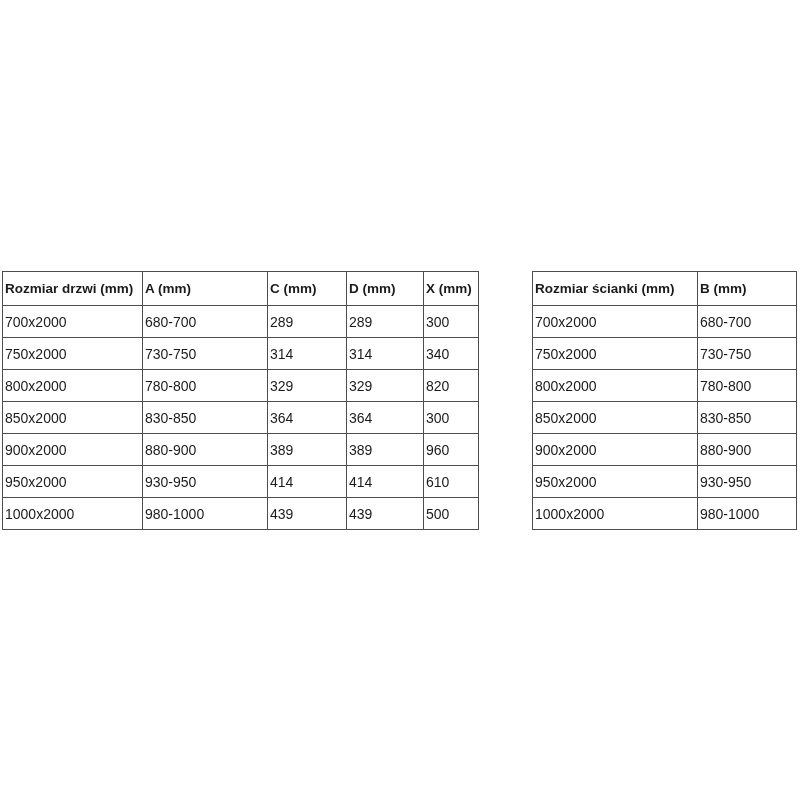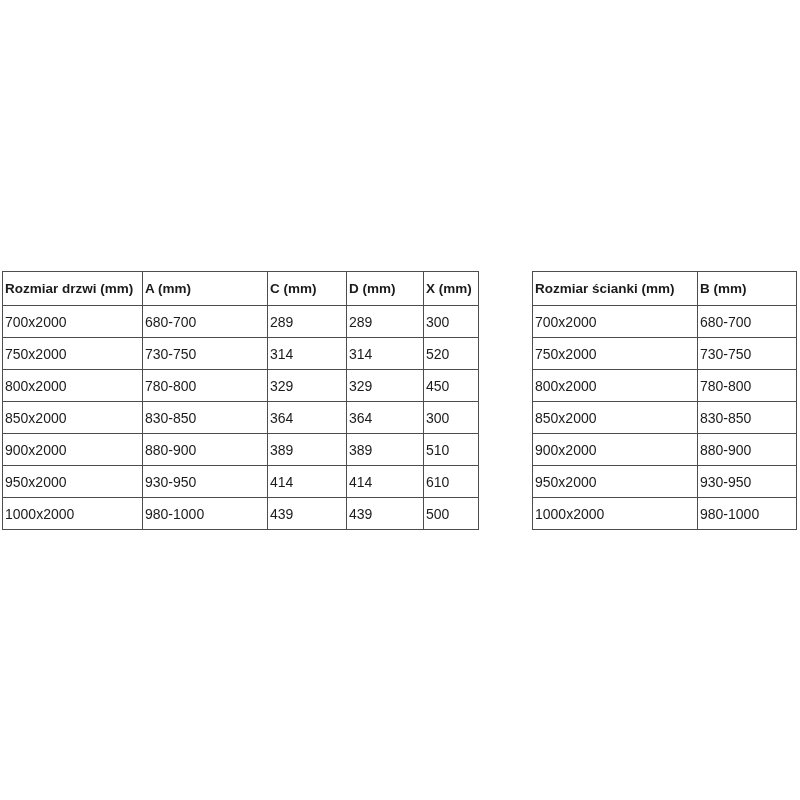--- a/index.html
+++ b/index.html
@@ -85,42 +85,42 @@
           <td>680-700</td>
           <td>289</td>
           <td>289</td>
           <td>300</td>
         </tr>
         <tr>
           <td>750x2000</td>
           <td>730-750</td>
           <td>314</td>
           <td>314</td>
-          <td>520</td>
+          <td>340</td>
         </tr>
         <tr>
           <td>800x2000</td>
           <td>780-800</td>
           <td>329</td>
           <td>329</td>
-          <td>450</td>
+          <td>820</td>
         </tr>
         <tr>
           <td>850x2000</td>
           <td>830-850</td>
           <td>364</td>
           <td>364</td>
           <td>300</td>
         </tr>
         <tr>
           <td>900x2000</td>
           <td>880-900</td>
           <td>389</td>
           <td>389</td>
-          <td>510</td>
+          <td>960</td>
         </tr>
         <tr>
           <td>950x2000</td>
           <td>930-950</td>
           <td>414</td>
           <td>414</td>
           <td>610</td>
         </tr>
         <tr>
           <td>1000x2000</td>

